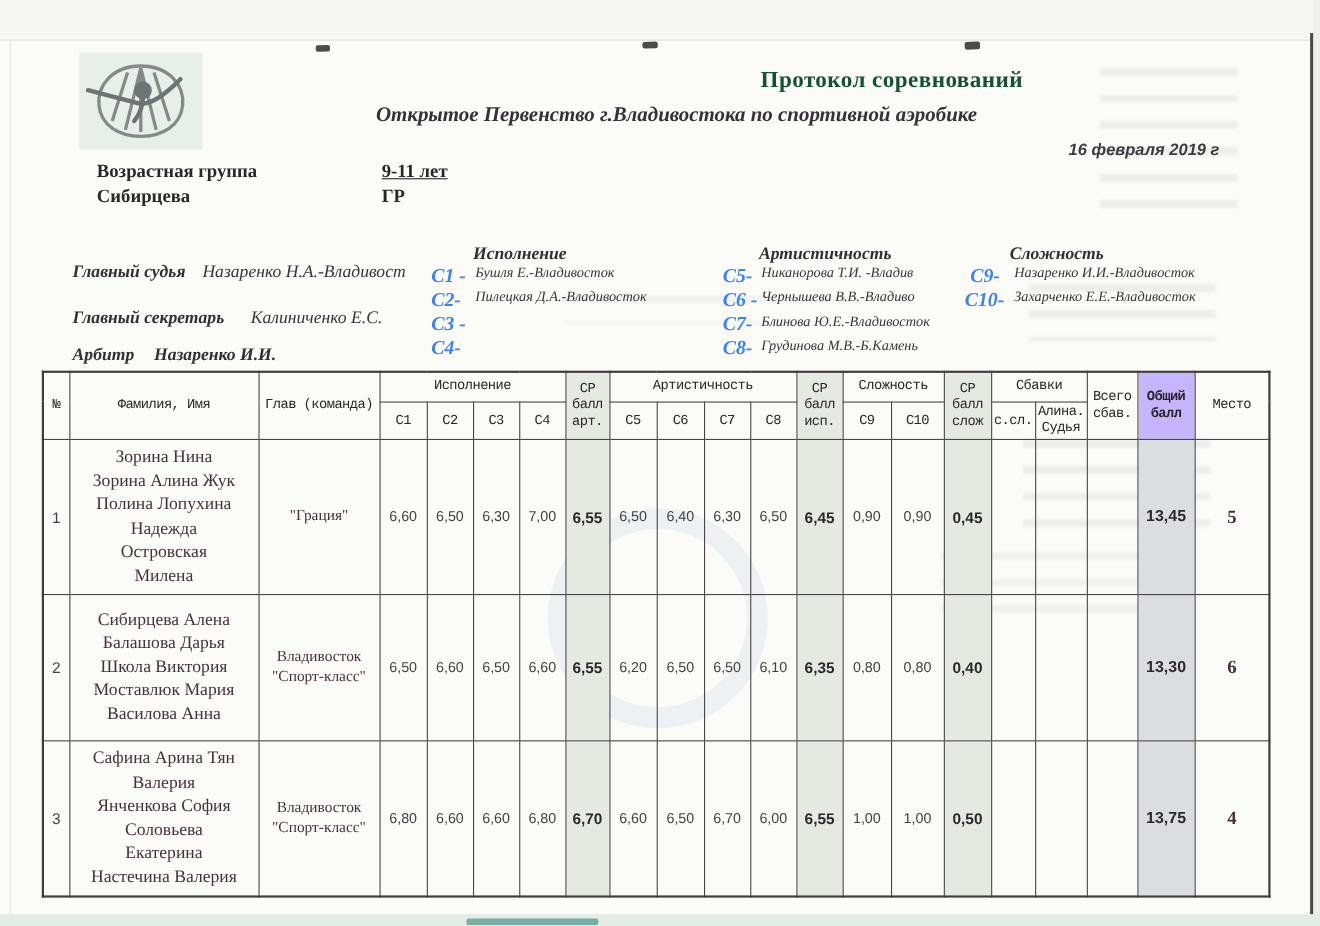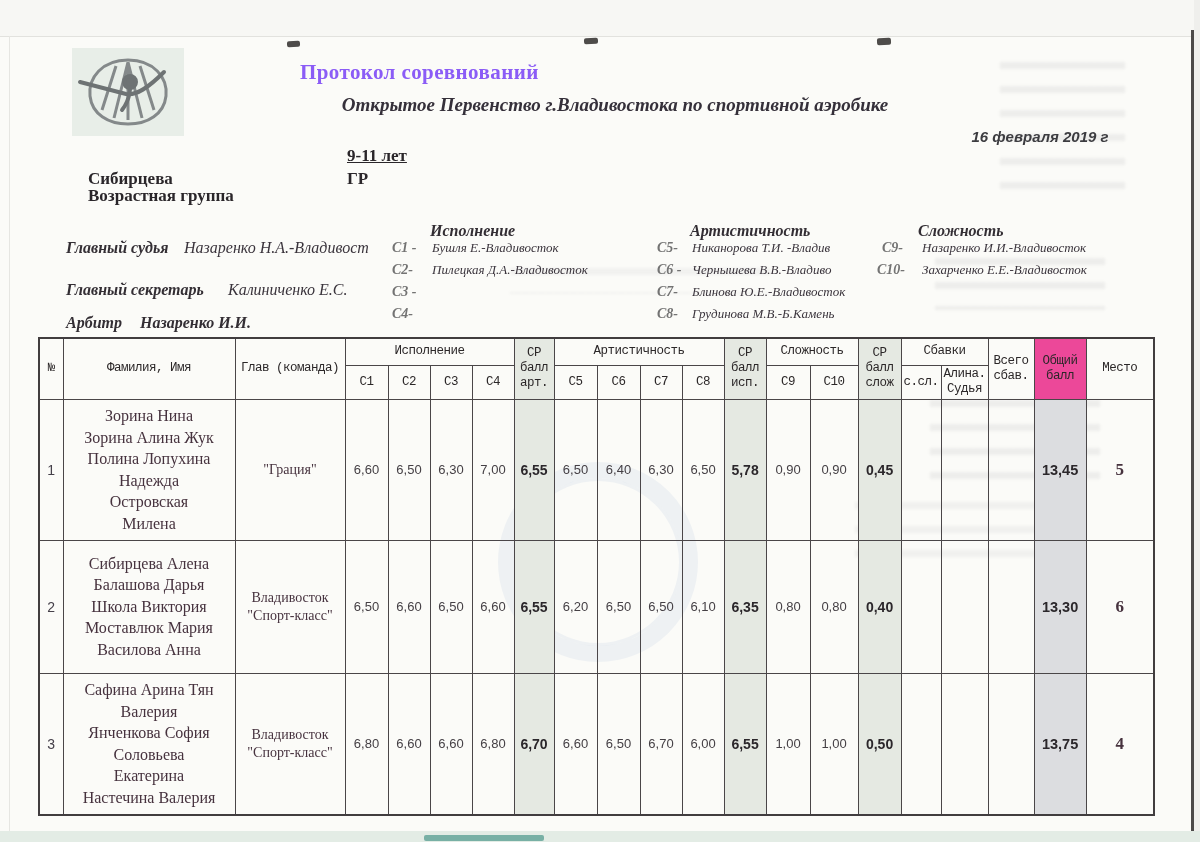--- a/index.html
+++ b/index.html
@@ -8,44 +8,44 @@
   
   .top-band{position:absolute;left:0;top:0;width:1200px;height:36px;background:#f7f7f4;border-bottom:1px solid #e2e2de;}
   .left-edge{position:absolute;left:9px;top:36px;width:1px;height:806px;background:#e6e6e2;}
   .right-line{position:absolute;left:1191px;top:30px;width:3px;height:812px;background:#4c4a49;}
   .right-margin{position:absolute;left:1194px;top:0;width:6px;height:842px;background:#efefec;}
   .bottom-band{position:absolute;left:0;top:831px;width:1200px;height:11px;background:#e3ece5;}
   .teal-strip{position:absolute;left:424px;top:835px;width:120px;height:6px;background:#78b0a5;border-radius:2px;}
   .staple{position:absolute;background:#4e4c4a;border-radius:2px;transform:rotate(-2deg);}
   
   .logo{position:absolute;left:72px;top:48px;width:112px;height:88px;background:#e8eee8;}
-  .title{position:absolute;left:300px;top:60px;width:630px;text-align:left;
-         font-size:21px;font-weight:bold;letter-spacing:.4px;color:#8b5cf6;}
+  .title{position:absolute;left:300px;top:60px;width:630px;text-align:right;
+         font-size:21px;font-weight:bold;letter-spacing:.4px;color:#14532d;}
   .subtitle{position:absolute;left:240px;top:94px;width:750px;text-align:center;
             font-size:19px;font-weight:bold;font-style:italic;color:#35303a;}
   .dateblock{position:absolute;left:940px;top:126px;width:200px;text-align:center;
              font-family:"Liberation Sans",sans-serif;font-style:italic;font-weight:bold;font-size:15px;line-height:22px;color:#3c3c40;}
   .meta-label{position:absolute;font-size:17px;font-weight:bold;color:#2a262a;}
   .meta-value{position:absolute;font-size:17px;font-weight:bold;color:#2a262a;}
   .u{text-decoration:underline;text-align:center;}
   
   .off-label{position:absolute;font-size:16px;font-weight:bold;font-style:italic;color:#332e34;}
   .off-name{position:absolute;font-size:16px;font-style:italic;color:#3a343c;}
   .panel-title{position:absolute;font-size:16px;font-weight:bold;font-style:italic;color:#332e34;}
-  .jcode{position:absolute;font-size:14px;font-weight:bold;font-style:italic;color:#737373;}
+  .jcode{position:absolute;font-size:18px;font-weight:bold;font-style:italic;color:#3b82f6;}
   .jname{position:absolute;font-size:13px;font-style:italic;color:#3a343c;white-space:nowrap;overflow:hidden;}
   
   table.protocol{position:absolute;left:38px;top:337px;border-collapse:collapse;table-layout:fixed;width:1115px;
                  background:transparent;}
   table.protocol td{border:1.6px solid #4a4648;vertical-align:middle;text-align:center;padding:1px 2px;overflow:hidden;}
   table.protocol{border:2.5px solid #413d3f;}
   .th{font-family:"Liberation Mono","DejaVu Sans Mono",monospace;font-size:12.5px;letter-spacing:-0.5px;color:#2b2728;line-height:15px;}
   .shade-avg{background:#e5e9e2;}
   .shade-total{background:#dcdde0;}
-  .shade-total-h{background:#ec4899;}
+  .shade-total-h{background:#c4b5fd;font-weight:bold;}
   .score{font-family:"Liberation Sans",sans-serif;font-size:13px;color:#454045;}
   .avg{font-family:"Liberation Sans",sans-serif;font-size:14px;font-weight:bold;color:#2b272b;}
   .total{font-family:"Liberation Sans",sans-serif;font-size:14.5px;font-weight:bold;color:#2b272b;}
   .num{font-family:"Liberation Sans",sans-serif;font-size:14px;color:#45404a;}
   .names{font-size:16px;line-height:21.5px;color:#46323e;}
   .team{font-size:14px;line-height:18px;color:#46323e;}
   .place{font-size:17px;font-weight:bold;color:#46323e;}
   
   .stamp{position:absolute;left:498px;top:462px;width:168px;height:168px;border-radius:50%;
          border:16px solid rgba(125,155,205,0.10);box-shadow:inset 0 0 0 3px rgba(125,155,205,0.10);}
@@ -88,21 +88,21 @@
     </svg>
   </div>
 
   <div class="title">Протокол соревнований</div>
   <div class="subtitle">Открытое Первенство г.Владивостока по спортивной аэробике</div>
 
   <div class="dateblock">
     <div>16 февраля 2019 г</div>
   </div>
 
-  <div class="meta-label" style="left:88px;top:146px;margin-top:40px;">Возрастная группа</div>
+  <div class="meta-label" style="left:88px;top:146px;">Возрастная группа</div>
   <div class="meta-value u" style="left:347px;top:146px;">9-11 лет</div>
   <div class="meta-label" style="left:88px;top:169px;">Сибирцева</div>
   <div class="meta-value" style="left:347px;top:169px;">ГР</div>
 
   <div class="off-label" style="left:66px;top:239px;">Главный судья</div>
   <div class="off-name" style="left:184px;top:239px;width:215px;white-space:nowrap;overflow:hidden;">Назаренко Н.А.-Владивост</div>
   <div class="off-label" style="left:66px;top:281px;">Главный секретарь</div>
   <div class="off-name" style="left:228px;top:281px;">Калиниченко Е.С.</div>
   <div class="off-label" style="left:66px;top:314px;">Арбитр</div>
   <div class="off-label" style="left:140px;top:314px;">Назаренко И.И.</div>
@@ -202,21 +202,21 @@
       </td>
       <td class="score">6,60</td>
       <td class="score">6,50</td>
       <td class="score">6,30</td>
       <td class="score">7,00</td>
       <td class="avg shade-avg">6,55</td>
       <td class="score">6,50</td>
       <td class="score">6,40</td>
       <td class="score">6,30</td>
       <td class="score">6,50</td>
-      <td class="avg shade-avg">5,78</td>
+      <td class="avg shade-avg">6,45</td>
       <td class="score">0,90</td>
       <td class="score">0,90</td>
       <td class="avg shade-avg">0,45</td>
       <td class="score"></td>
       <td class="score"></td>
       <td class="score"></td>
       <td class="total shade-total">13,45</td>
       <td class="place">5</td>
     </tr>
 

